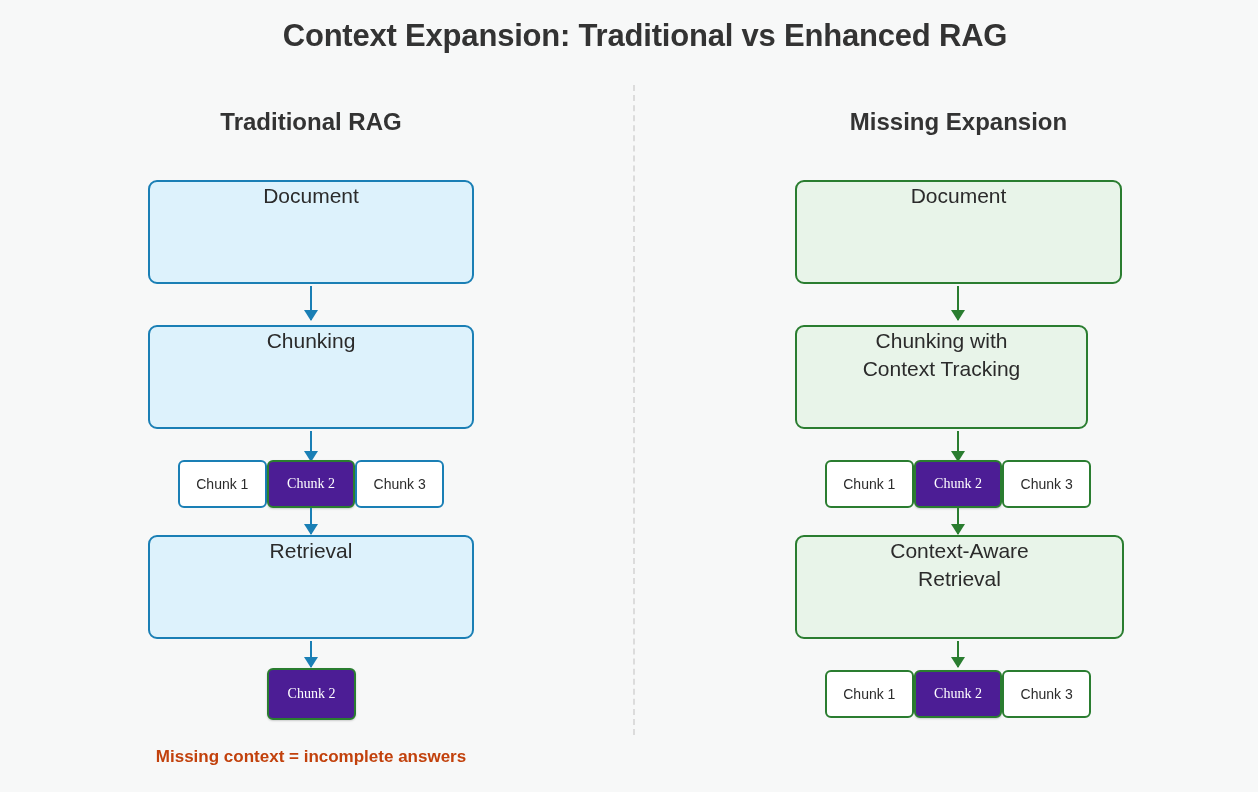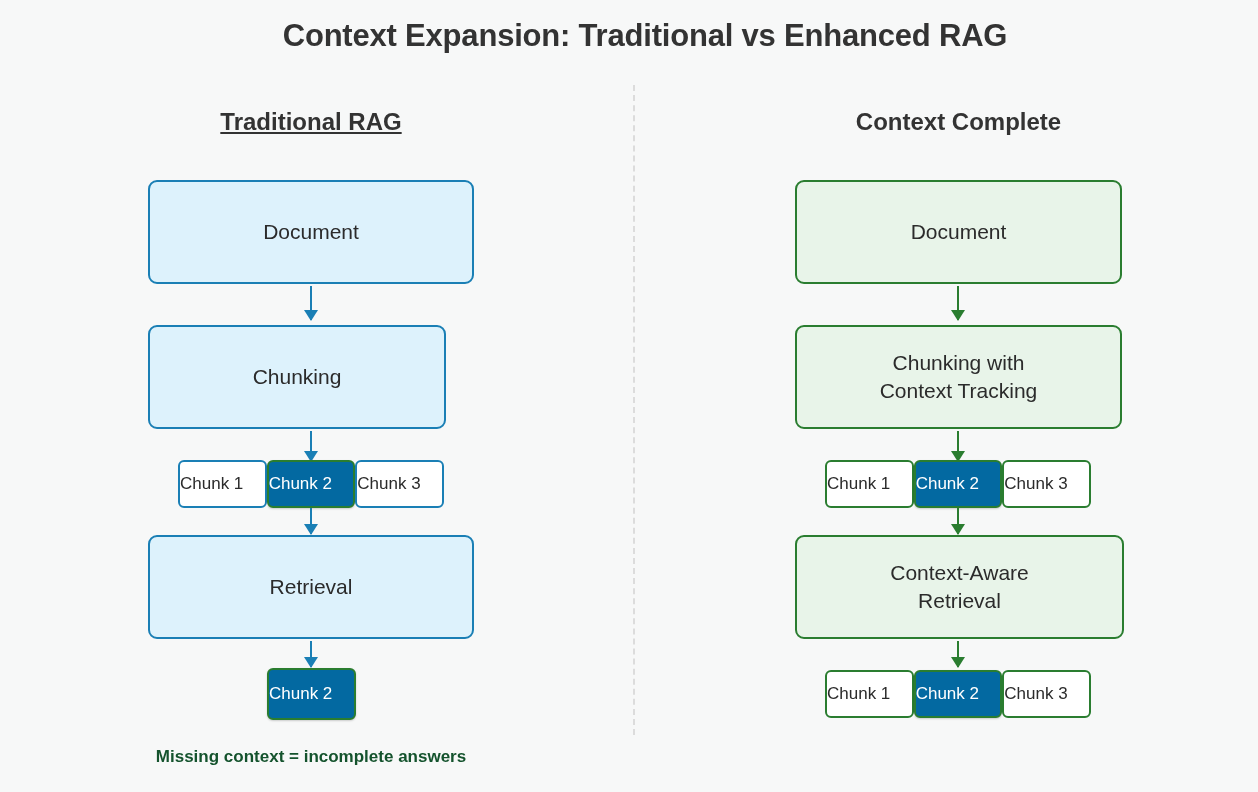--- a/index.html
+++ b/index.html
@@ -44,30 +44,30 @@
 
   
   .col-header {
     position: absolute;
     top: 108px;
     font-size: 24px;
     font-weight: bold;
     color: #333333;
     text-align: center;
   }
-  .col-header.left  { left: 148px; width: 326px; text-decoration: underline; }
+  .col-header.left  { left: 148px; width: 326px; }
   .col-header.right { left: 795px; width: 327px; }
 
   
   .pbox {
     position: absolute;
     box-sizing: border-box;
     border-radius: 9px;
     display: flex;
-    align-items: center;
+    align-items: flex-start;
     justify-content: center;
     text-align: center;
     font-size: 21px;
     line-height: 1.35;
     color: #2b2b2b;
   }
   .pbox.blue {
     background: #ddf2fc;
     border: 2.5px solid #1a7fb5;
   }
@@ -83,31 +83,33 @@
     justify-content: center;
     align-items: center;
   }
   .chunk {
     box-sizing: border-box;
     width: 89px;
     height: 48px;
     border-radius: 6px;
     display: flex;
     align-items: center;
-    font-size: 17px;
+    justify-content: center;
+    font-size: 14px;
     color: #2b2b2b;
     background: #ffffff;
   }
   .chunk.blue-outline  { border: 2px solid #1a7fb5; }
   .chunk.green-outline { border: 2px solid #2a7d30; }
   .chunk.highlight {
-    background: #0369a1;
+    background: #4c1d95;
     border: 2px solid #2a7d30;
     color: #ffffff;
     box-shadow: 0 1px 2px rgba(0,0,0,0.18);
+    font-family: Liberation Serif, serif;
   }
   .chunk.solo {
     position: absolute;
     width: 89px;
     height: 52px;
   }
 
   
   .arrow {
     position: absolute;
@@ -135,21 +137,21 @@
   .arrow.green .head  { border-top: 11px solid #2a7d30; }
 
   
   .caption {
     position: absolute;
     top: 747px;
     font-size: 17px;
     font-weight: bold;
     text-align: center;
   }
-  .caption.left  { left: 148px; width: 326px; color: #14532d; }
+  .caption.left  { left: 148px; width: 326px; color: #c2410c; }
   .caption.right { left: 795px; width: 327px; color: #2a7d30; }
 
   
   .watermark {
     position: absolute;
     top: 744px;
     left: 920px;
     font-size: 22px;
     color: rgba(120,120,120,0.42);
     white-space: nowrap;
@@ -169,21 +171,21 @@
 
   <div class="pbox blue" style="left:148px; top:180px; width:326px; height:104px;">
     <span>Document</span>
   </div>
 
   <div class="arrow blue" style="left:311px; top:286px; height:34px;">
     <div class="shaft"></div>
     <div class="head"></div>
   </div>
 
-  <div class="pbox blue" style="left:148px; top:325px; width:298px; height:104px;">
+  <div class="pbox blue" style="left:148px; top:325px; width:326px; height:104px;">
     <span>Chunking</span>
   </div>
 
   <div class="arrow blue" style="left:311px; top:431px; height:30px;">
     <div class="shaft"></div>
     <div class="head"></div>
   </div>
 
   <div class="chunk-row" style="left:178px; top:460px; width:266px; height:48px;">
     <div class="chunk blue-outline">
@@ -210,32 +212,32 @@
     <div class="shaft"></div>
     <div class="head"></div>
   </div>
 
   <div class="chunk highlight solo" style="left:267px; top:668px;">
     <span>Chunk 2</span>
   </div>
 
   <div class="caption left">Missing context = incomplete answers</div>
 
-  <div class="col-header right">Context Complete</div>
+  <div class="col-header right">Missing Expansion</div>
 
   <div class="pbox green" style="left:795px; top:180px; width:327px; height:104px;">
     <span>Document</span>
   </div>
 
   <div class="arrow green" style="left:958px; top:286px; height:34px;">
     <div class="shaft"></div>
     <div class="head"></div>
   </div>
 
-  <div class="pbox green" style="left:795px; top:325px; width:327px; height:104px;">
+  <div class="pbox green" style="left:795px; top:325px; width:293px; height:104px;">
     <span>
       <span>Chunking with</span><br>
       <span>Context Tracking</span>
     </span>
   </div>
 
   <div class="arrow green" style="left:958px; top:431px; height:30px;">
     <div class="shaft"></div>
     <div class="head"></div>
   </div>

